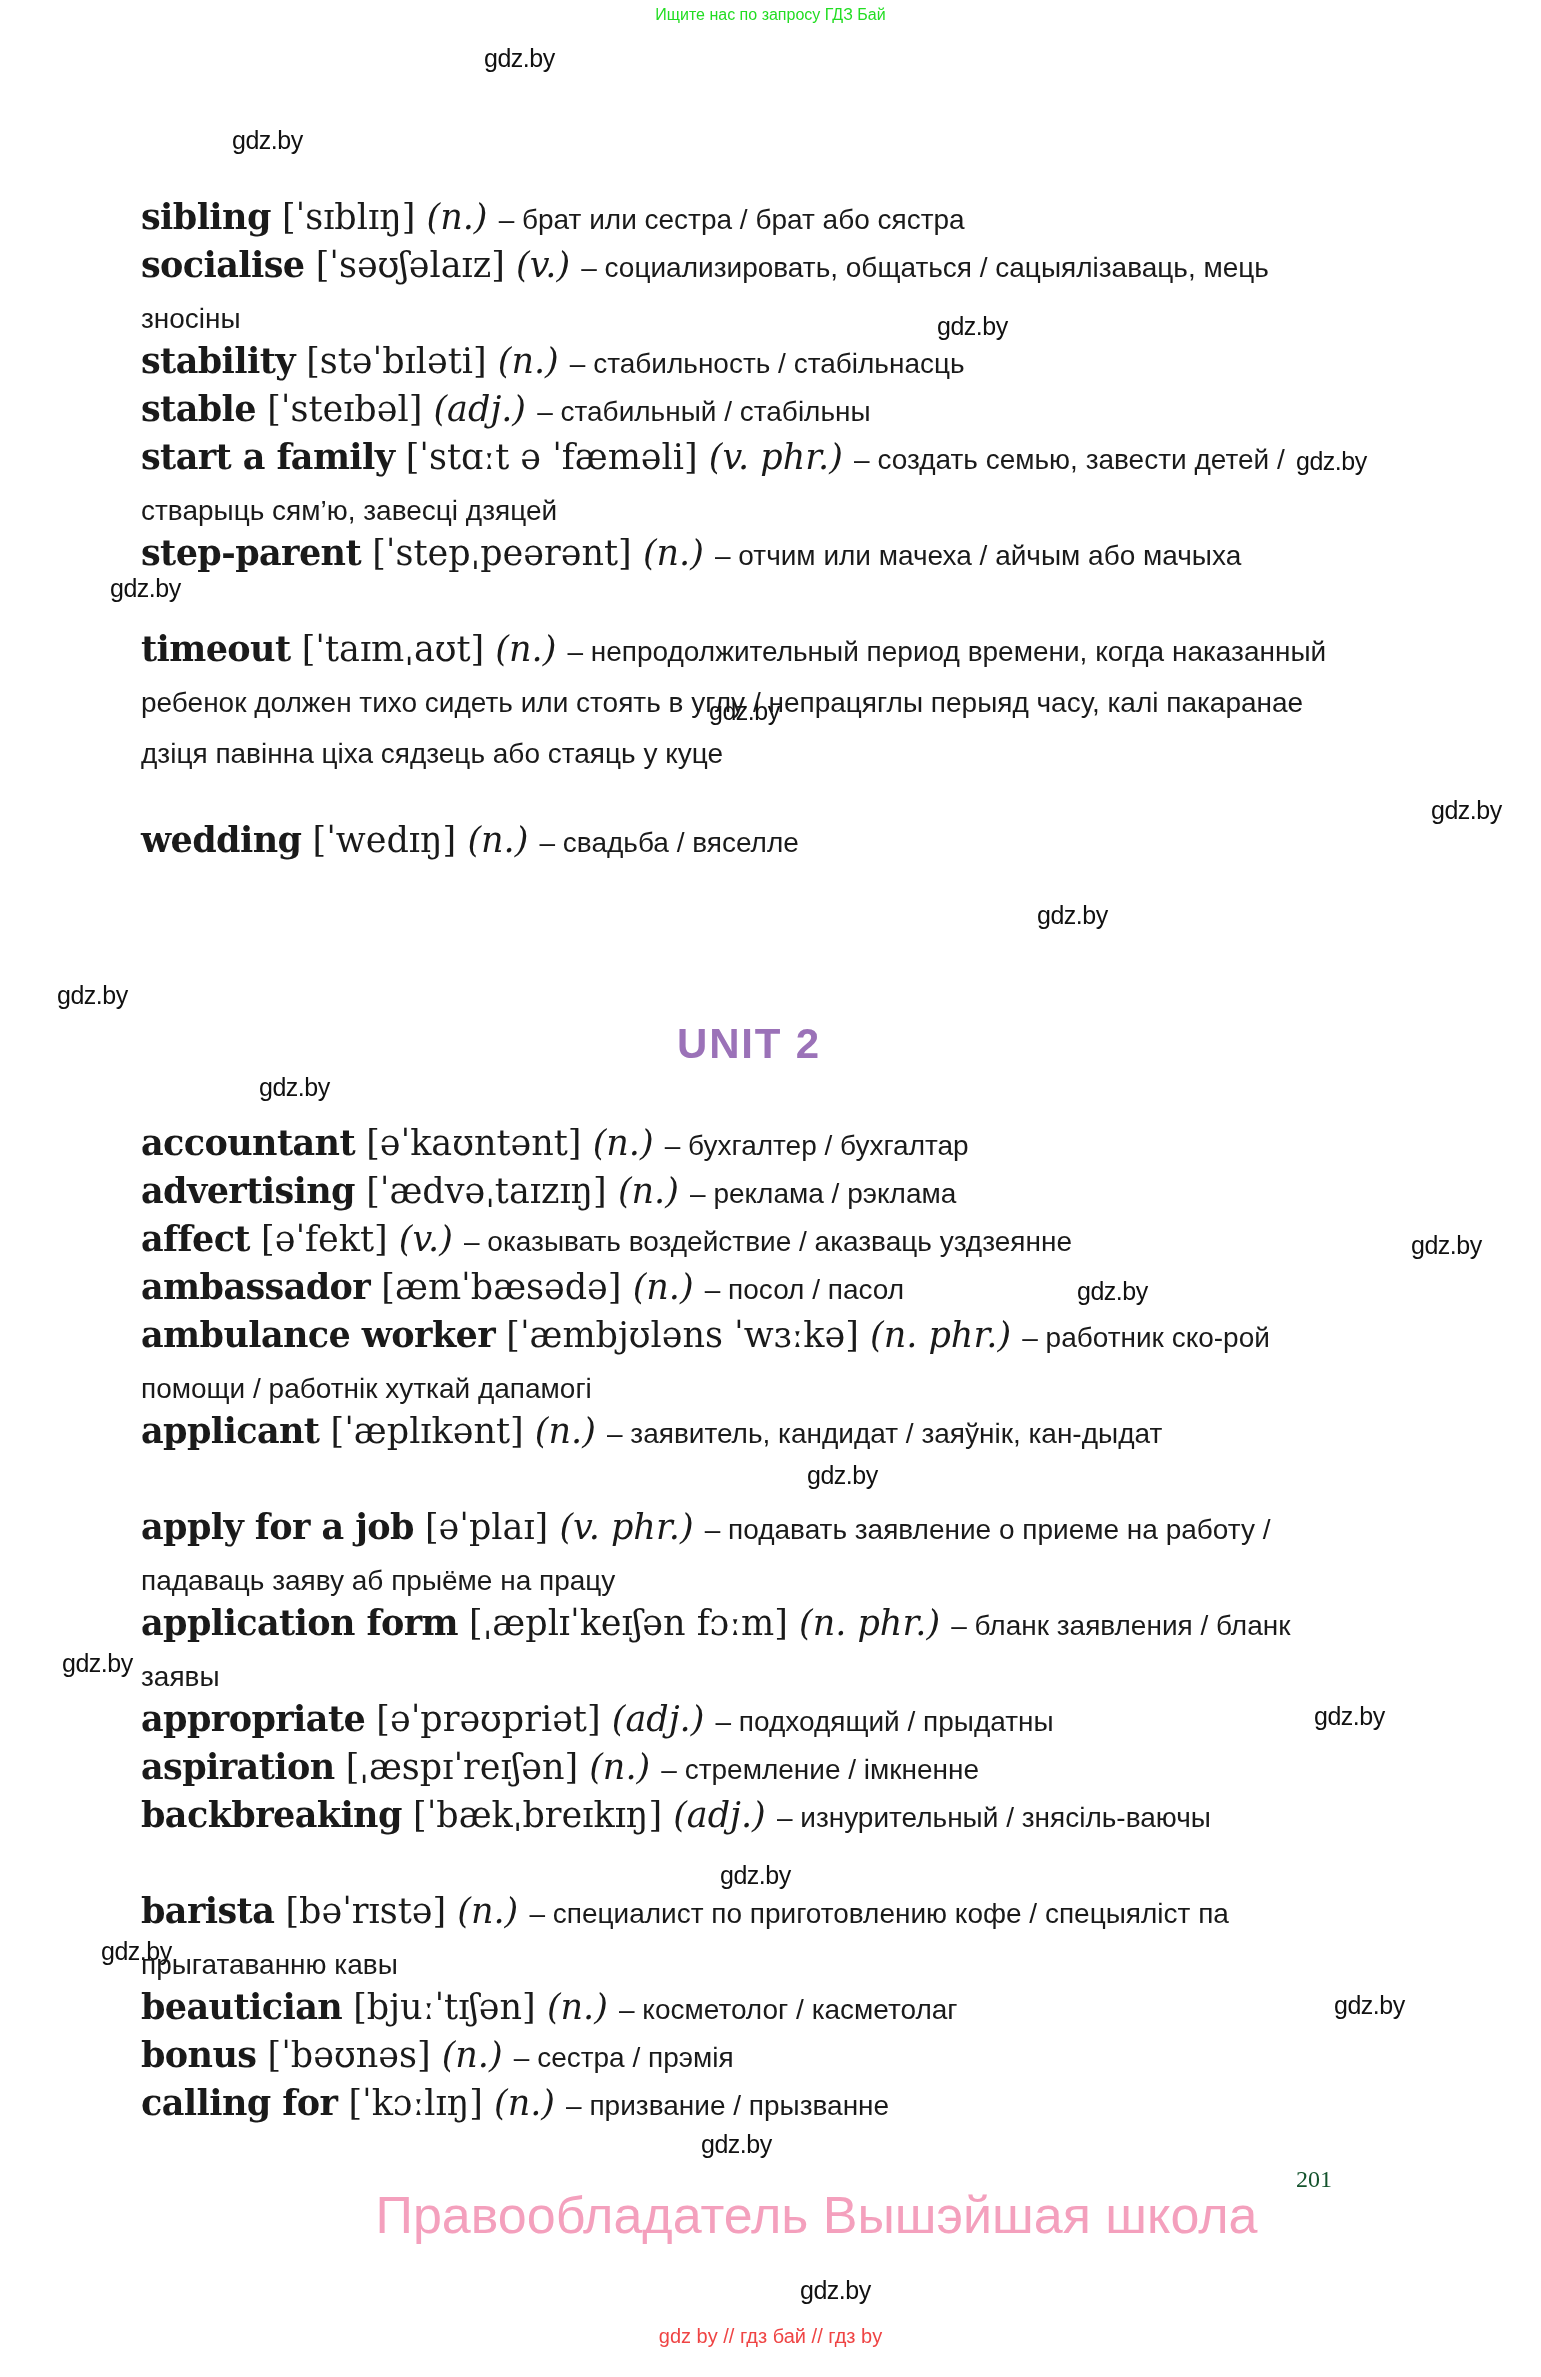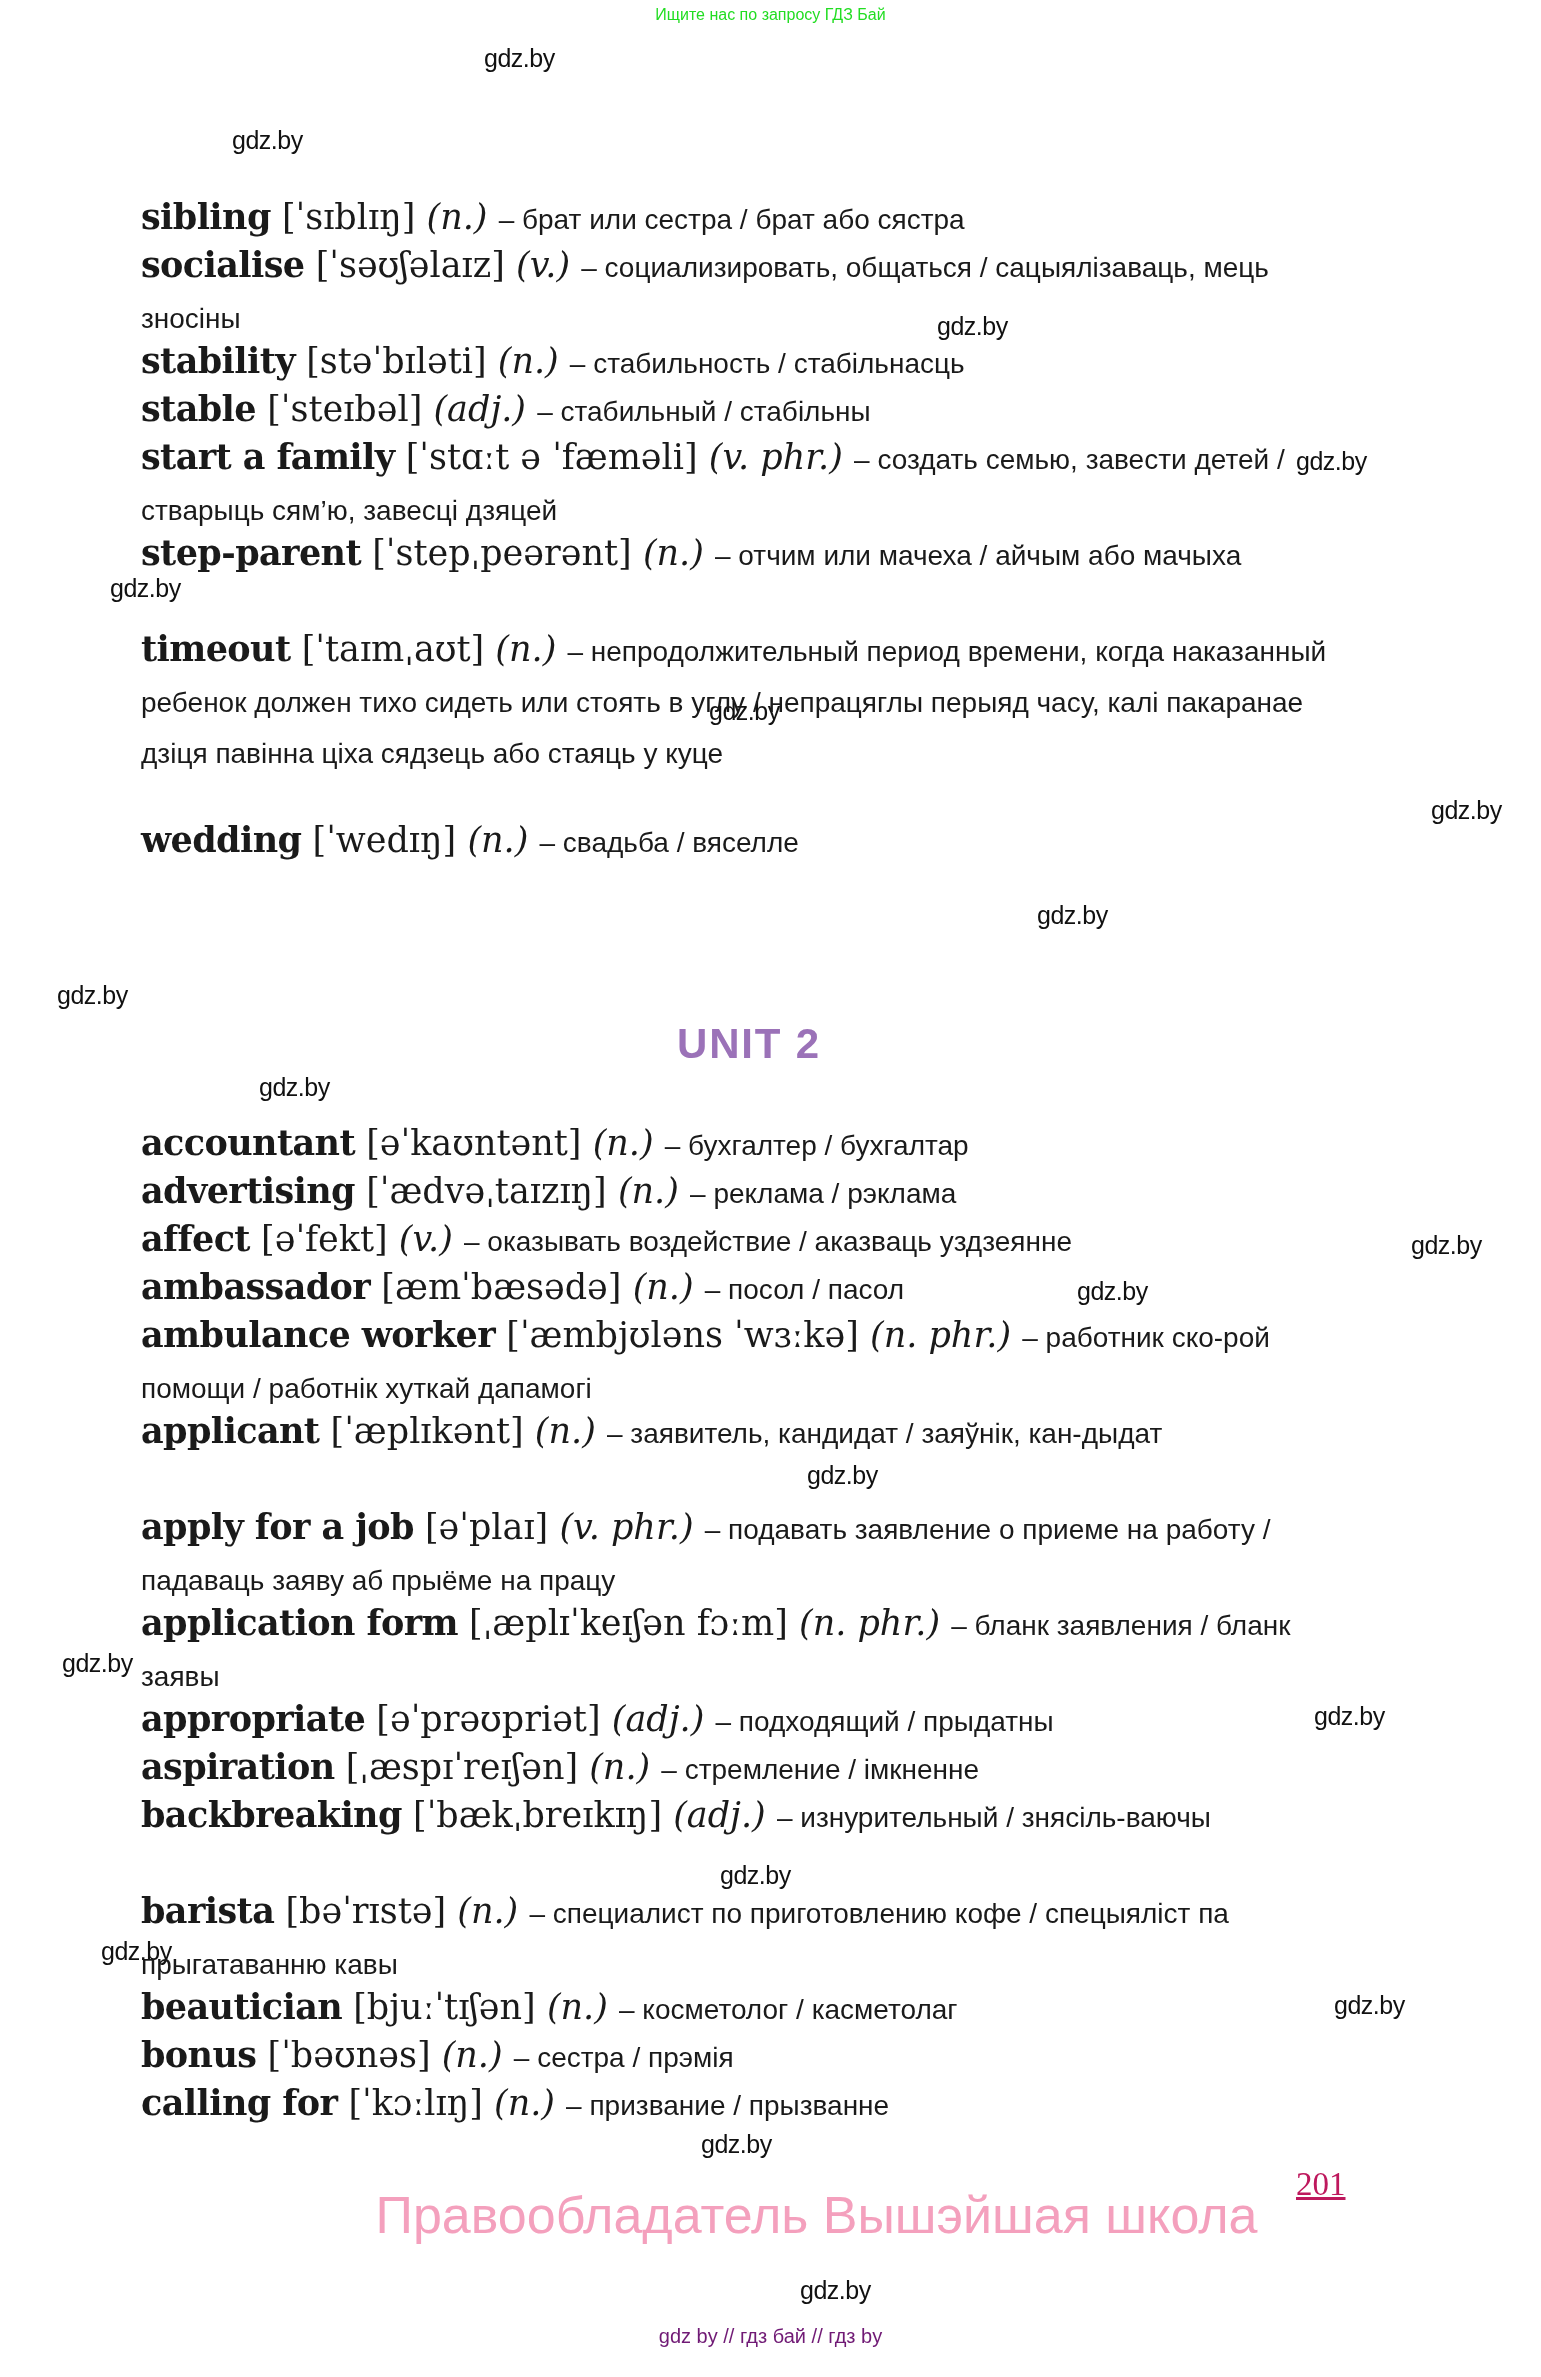--- a/index.html
+++ b/index.html
@@ -28,30 +28,30 @@
   .pos { font-style: italic; }
   .tr  { font-family: Liberation Sans, sans-serif; font-size: 28px; }
 
   .unit-title {
     position: absolute; top: 1020px; left: 0; width: 1498px; text-align: center;
     font-family: "Liberation Sans", sans-serif; font-weight: bold; font-size: 42px;
     color: #9b72b8; letter-spacing: 1.8px;
   }
   .page-number {
     position: absolute; top: 2166px; left: 1296px;
-    font-family: "Liberation Serif", serif; font-size: 33px; color: #be185d; text-decoration: underline;
+    font-family: "Liberation Serif", serif; font-size: 24px; color: #14532d;
   }
   .copyright {
     position: absolute; top: 2185px; left: 0; width: 1541px; padding-left: 92px;
     text-align: center;
     font-family: "Liberation Sans", sans-serif; font-size: 52px; color: #f4a0bd;
   }
   .footer-links {
     position: absolute; top: 2325px; left: 0; width: 1541px; text-align: center;
-    font-family: "Liberation Sans", sans-serif; font-size: 20px; color: #701a75;
+    font-family: "Liberation Sans", sans-serif; font-size: 20px; color: #ef4444;
   }
 </style>
 </head>
 <body>
 
 <div class="top-banner">Ищите нас по запросу ГДЗ Бай</div>
 
 <div id="wm-layer">
     <div class="wm" style="left: 484px; top: 44px;">gdz.by</div>
     <div class="wm" style="left: 232px; top: 126px;">gdz.by</div>

